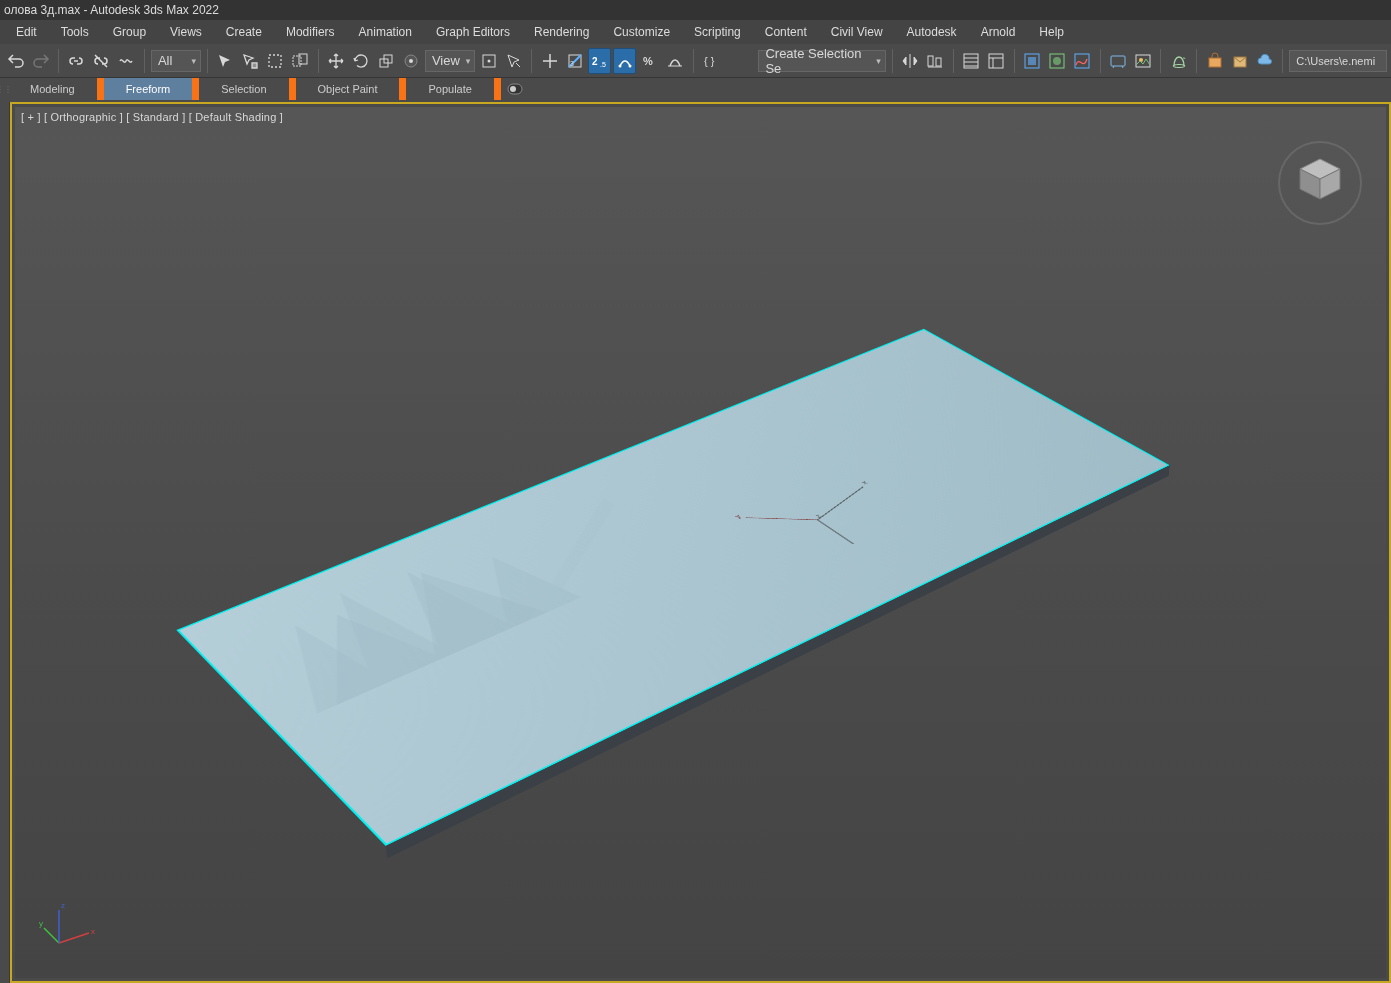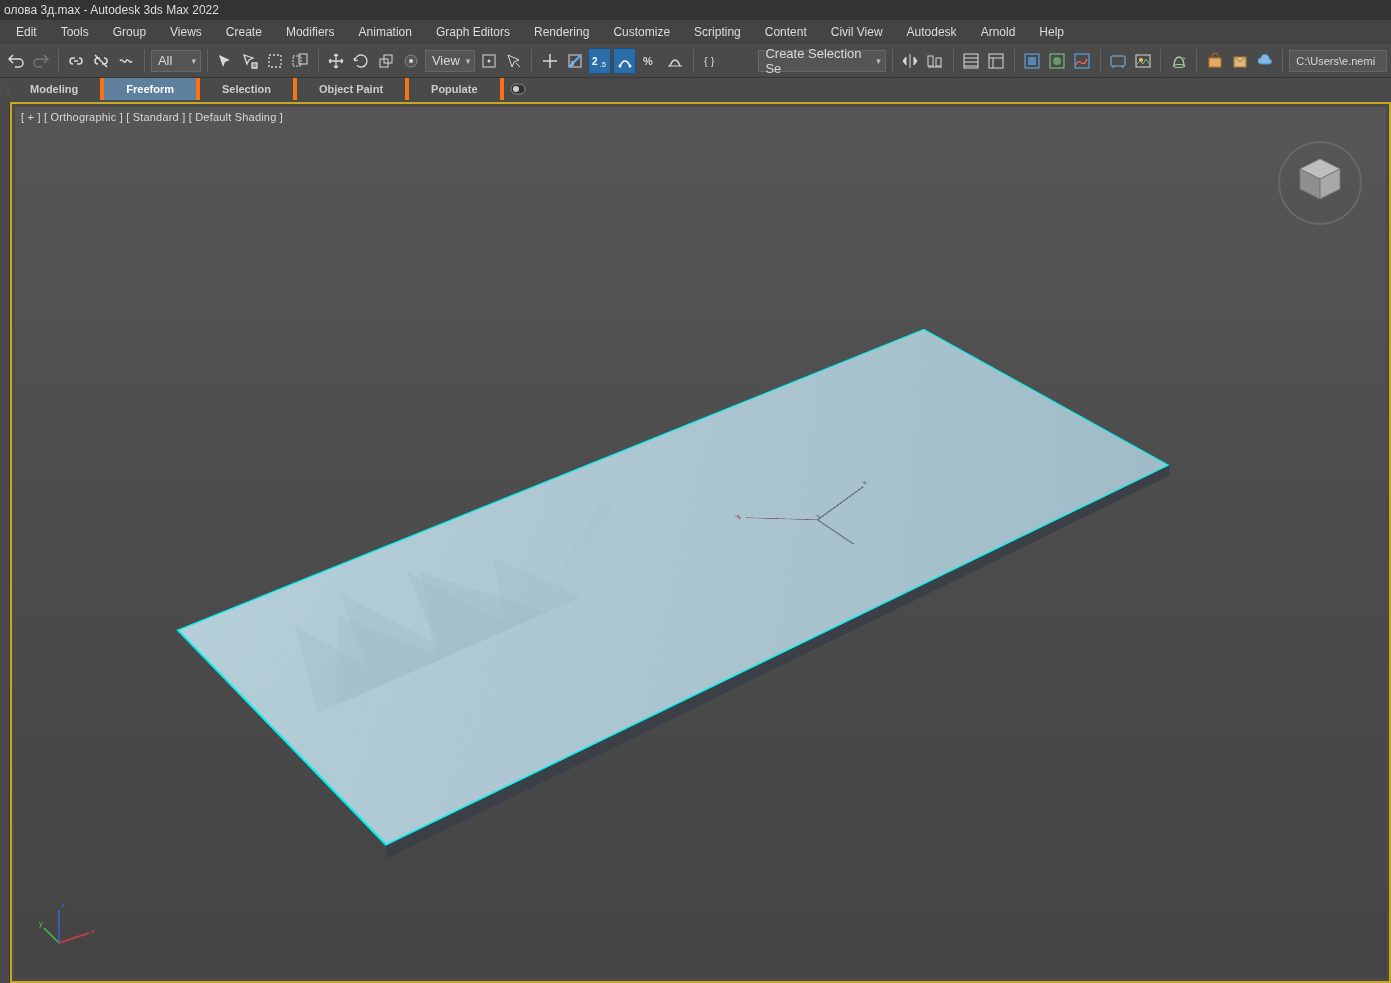--- a/index.html
+++ b/index.html
@@ -18,21 +18,21 @@
   .tbtn.active { background: #2a6da8; border-color: #1f4f7a; }
   .tsep { width: 1px; height: 24px; background: #616161; margin: 0 4px; }
   .tdrop { height: 22px; background: #555555; border: 1px solid #666; color: #d8d8d8; font-size: 13px; padding: 0 18px 0 6px; display: flex; align-items: center; position: relative; min-width: 50px; }
   .tdrop::after { content: "▾"; position: absolute; right: 4px; font-size: 9px; color: #bbb; }
   .tdrop.wide { min-width: 110px; margin-left: 34px; }
   .pathbox { height: 22px; background: #555555; border: 1px solid #666; color: #d8d8d8; font-size: 11px; padding: 0 6px; display: flex; align-items: center; flex: 0 0 auto; width: 98px; overflow: hidden; white-space: nowrap; }
 
   
   .ribbon { height: 22px; background: #4a4a4a; display: flex; align-items: stretch; color: #cccccc; font-size: 11px; }
   .grip { width: 8px; display: flex; align-items: center; justify-content: center; color: #777; font-size: 8px; }
-  .rtab { padding: 0 22px; display: flex; align-items: center; border-right: 4px solid #f97316; font-weight: bold; }
+  .rtab { padding: 0 22px; display: flex; align-items: center; border-right: 7px solid #f97316; }
   .rtab.active { background: #5f7f9e; color: #fff; }
   .rend { width: 28px; display: flex; align-items: center; justify-content: center; color: #ccc; }
 
   
   .viewport-area { position: absolute; left: 10px; top: 102px; right: 0; bottom: 0; background: #701a75; border-radius: 31px; }
   .sidegutter { position: absolute; left: -10px; top: 0; width: 10px; bottom: 0; background: #4a4a4a; border-right: 1px solid #3a3a3a; }
   .viewport { position: absolute; inset: 0; background: #4a4a4a; border: 2px solid #c8a820; overflow: hidden; }
   .vp-inner { position: absolute; inset: 3px; background: linear-gradient(180deg, #565656 0%, #4a4a4a 60%, #444444 100%); }
 
   

